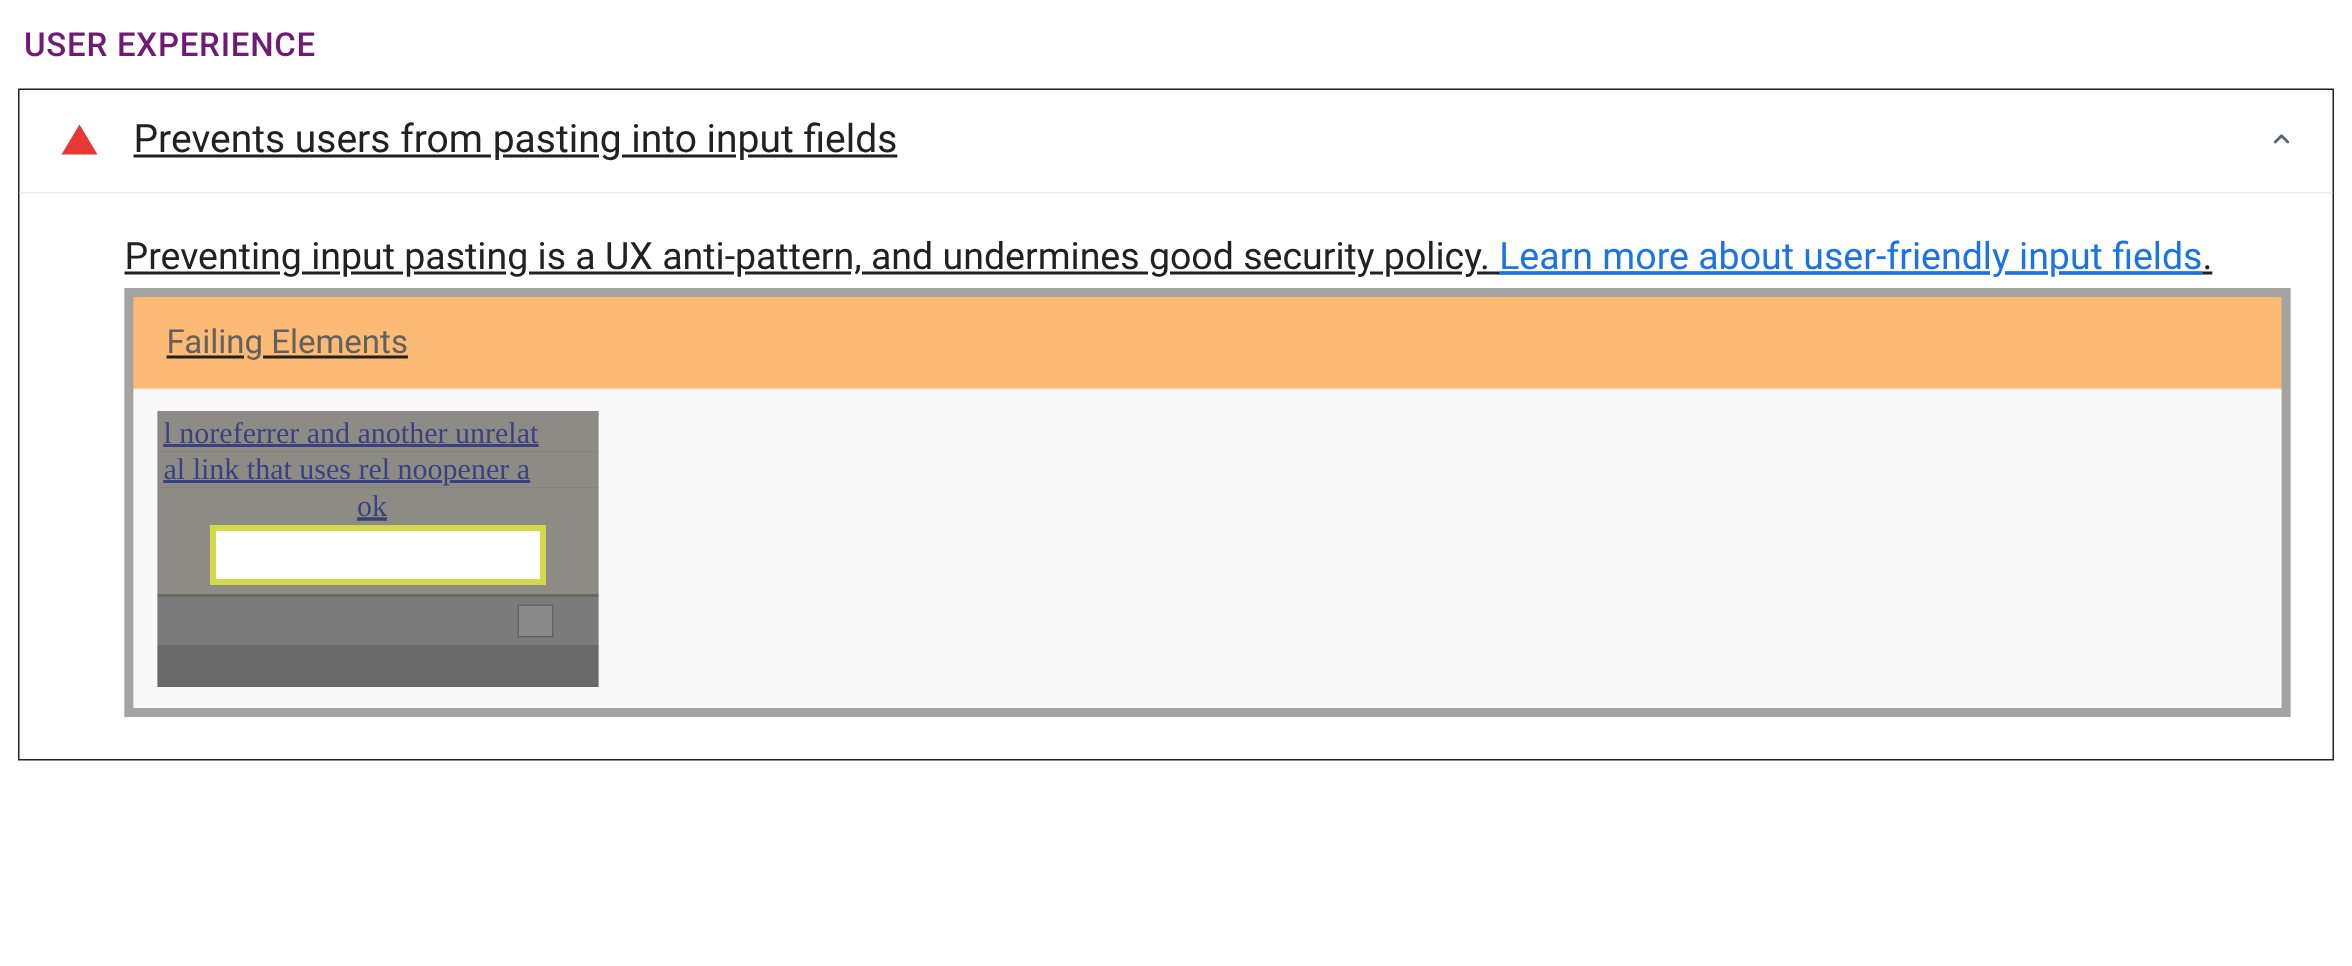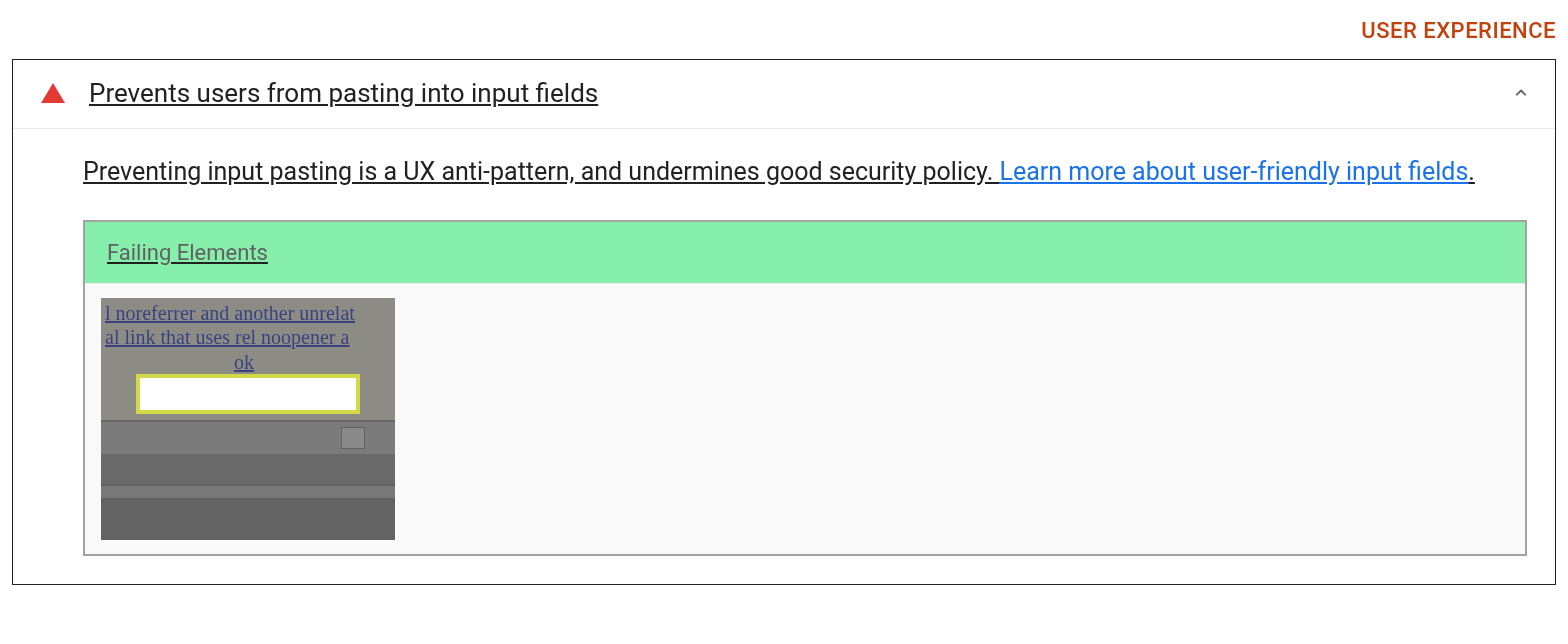--- a/index.html
+++ b/index.html
@@ -6,25 +6,24 @@
   body {
     font-family: Roboto, -apple-system, BlinkMacSystemFont, "Segoe UI", Helvetica, Arial, sans-serif;
     background: #ffffff;
     padding: 18px 12px;
     width: 1568px;
     color: #212121;
   }
   .section-heading {
     font-size: 22px;
     font-weight: 500;
-    color: #c2410c;
+    color: #701a75;
     letter-spacing: 0.5px;
     margin-bottom: 16px;
     margin-left: 4px;
-    text-align: right;
   }
   .audit-card {
     border: 1px solid #212121;
     background: #ffffff;
     text-decoration: underline;
   }
   .audit-header {
     display: flex;
     align-items: center;
     padding: 18px 24px 20px 28px;
@@ -52,46 +51,45 @@
     flex-shrink: 0;
     color: #5f6368;
   }
   .audit-body {
     padding: 24px 28px 28px 70px;
   }
   .description {
     font-size: 25px;
     line-height: 1.55;
     color: #212121;
-    margin-bottom: 28px;
   }
   .description a {
     color: #1a73e8;
     text-decoration: underline;
   }
   .failing-box {
-    border: 2px solid #a3a3a3;
-    background: #86efac;
+    border: 6px solid #a3a3a3;
+    background: #fdba74;
   }
   .failing-header {
     padding: 18px 22px;
     font-size: 22px;
     color: #616161;
     border-bottom: 1px solid #ebebeb;
   }
   .failing-content {
     display: flex;
     background: #f9f9f9;
     padding: 14px 16px;
     gap: 32px;
     align-items: flex-start;
   }
   .thumb {
     width: 294px;
-    height: 242px;
+    height: 184px;
     background: #7a7a7a;
     position: relative;
     overflow: hidden;
     flex-shrink: 0;
     font-family: "Times New Roman", serif;
   }
   .thumb .overlay {
     position: absolute;
     inset: 0;
     background: rgba(80,80,80,0.55);

